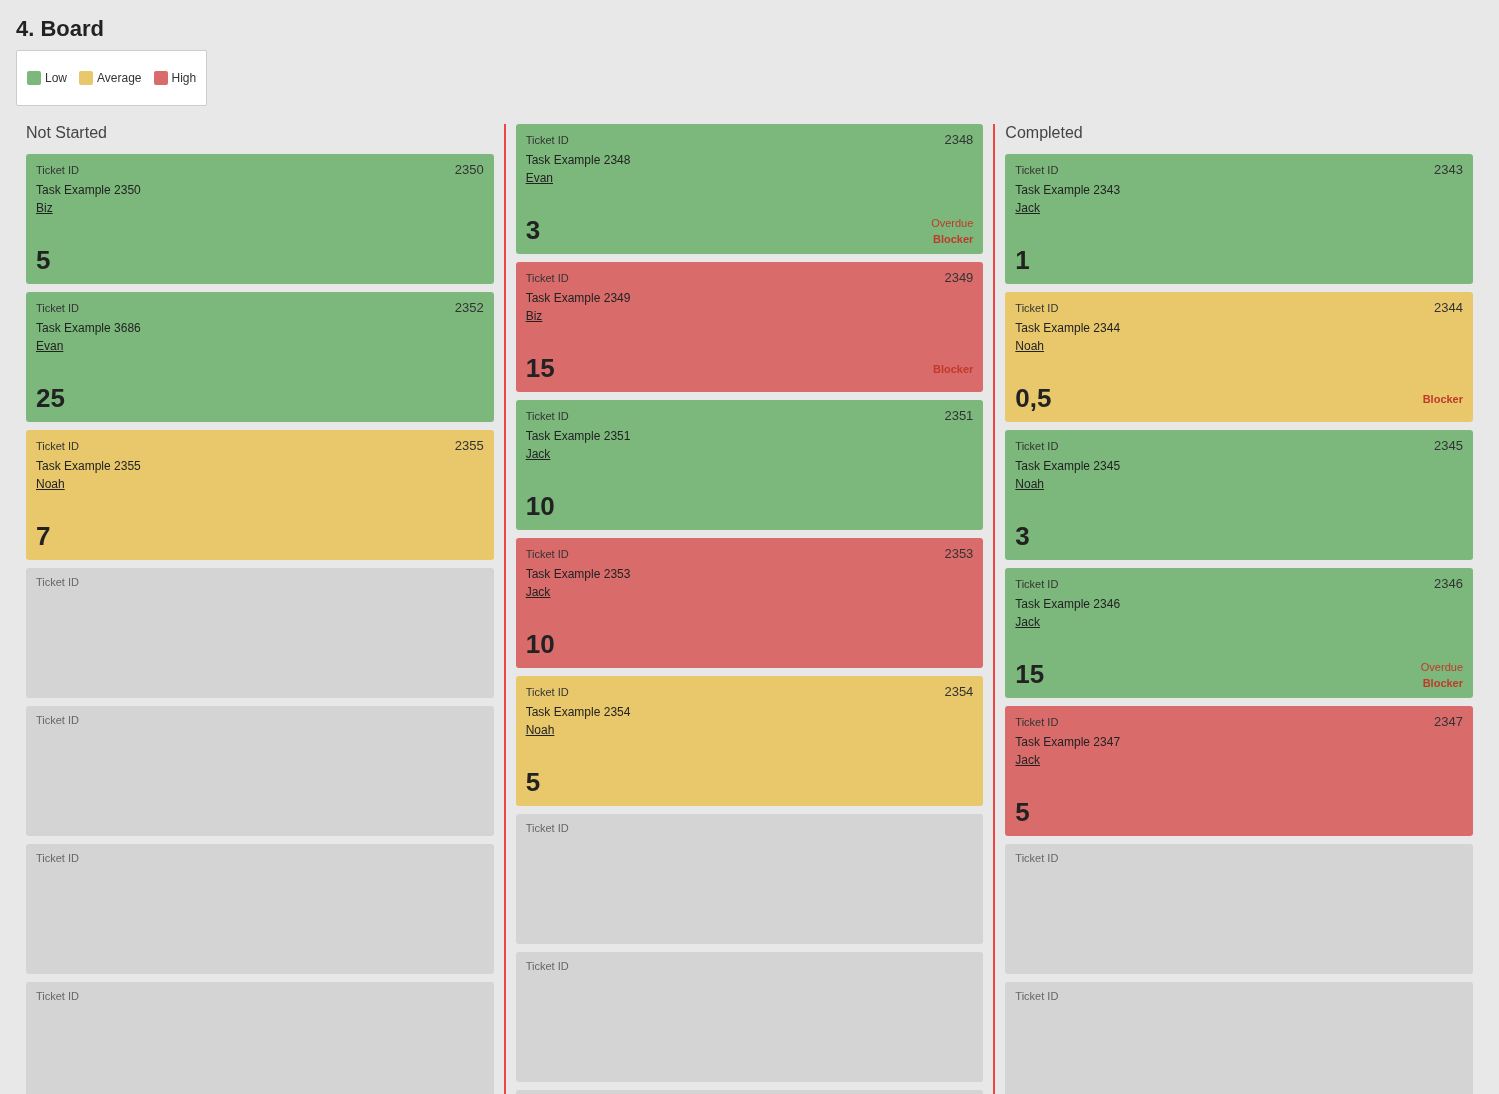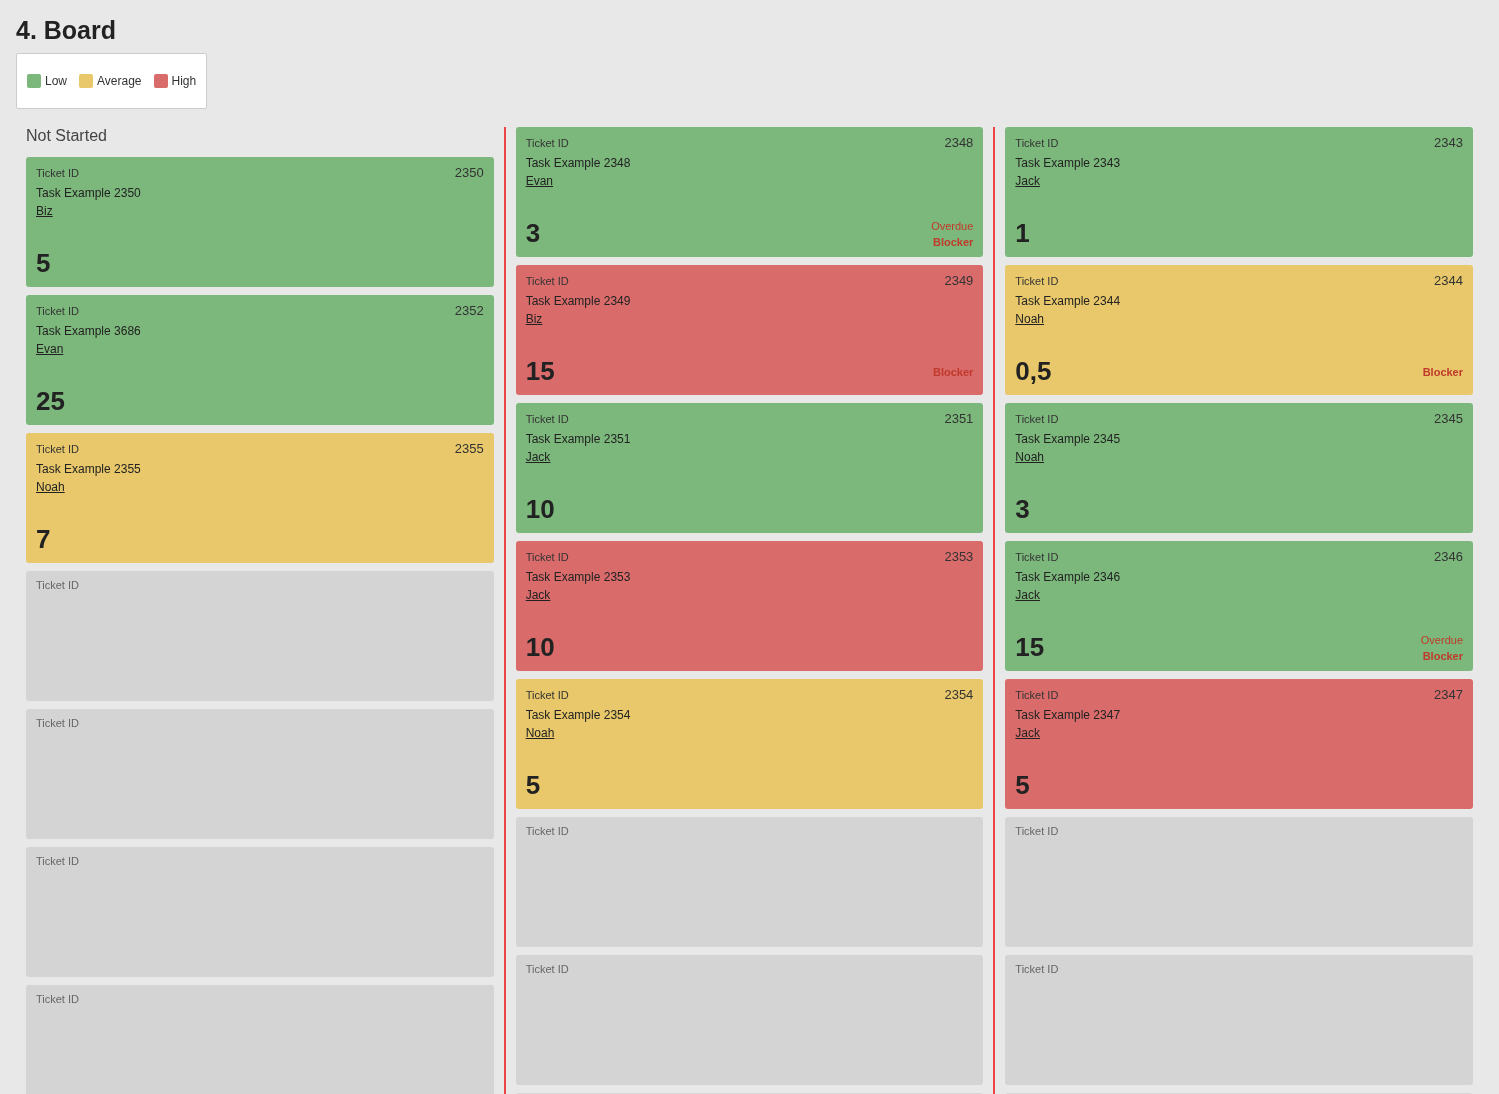--- a/index.html
+++ b/index.html
@@ -4,21 +4,21 @@
   <style>
     * { box-sizing: border-box; margin: 0; padding: 0; }
     body {
       background: #e8e8e8;
       font-family: Arial, sans-serif;
       font-size: 13px;
       color: #333;
       padding: 16px;
     }
     h1 {
-      font-size: 25px;
+      font-size: 22px;
       font-weight: bold;
       margin-bottom: 8px;
       color: #222;
     }
     .legend {
       display: flex;
       gap: 12px;
       align-items: center;
       margin-bottom: 18px;
       border: 1px solid #ccc;
@@ -277,20 +277,21 @@
         </div>
         <div class="card-empty">
           <div style="padding: 8px 10px; font-size: 11px; color: rgb(102, 102, 102);">Ticket ID</div>
         </div>
         <div class="card-empty">
           <div style="padding: 8px 10px; font-size: 11px; color: rgb(102, 102, 102);">Ticket ID</div>
         </div>
       </div>
     </div>
     <div class="column-group">
+      <div class="column-title">Completed</div>
       <div class="cards-grid">
         <div class="card card-green">
           <div class="card-header">
             <span class="card-label">Ticket ID</span>
             <span class="card-id">2343</span>
           </div>
           <div class="card-title">Task Example 2343</div>
           <div class="card-assignee">Jack</div>
           <div class="card-footer">
             <span class="card-points">1</span>

